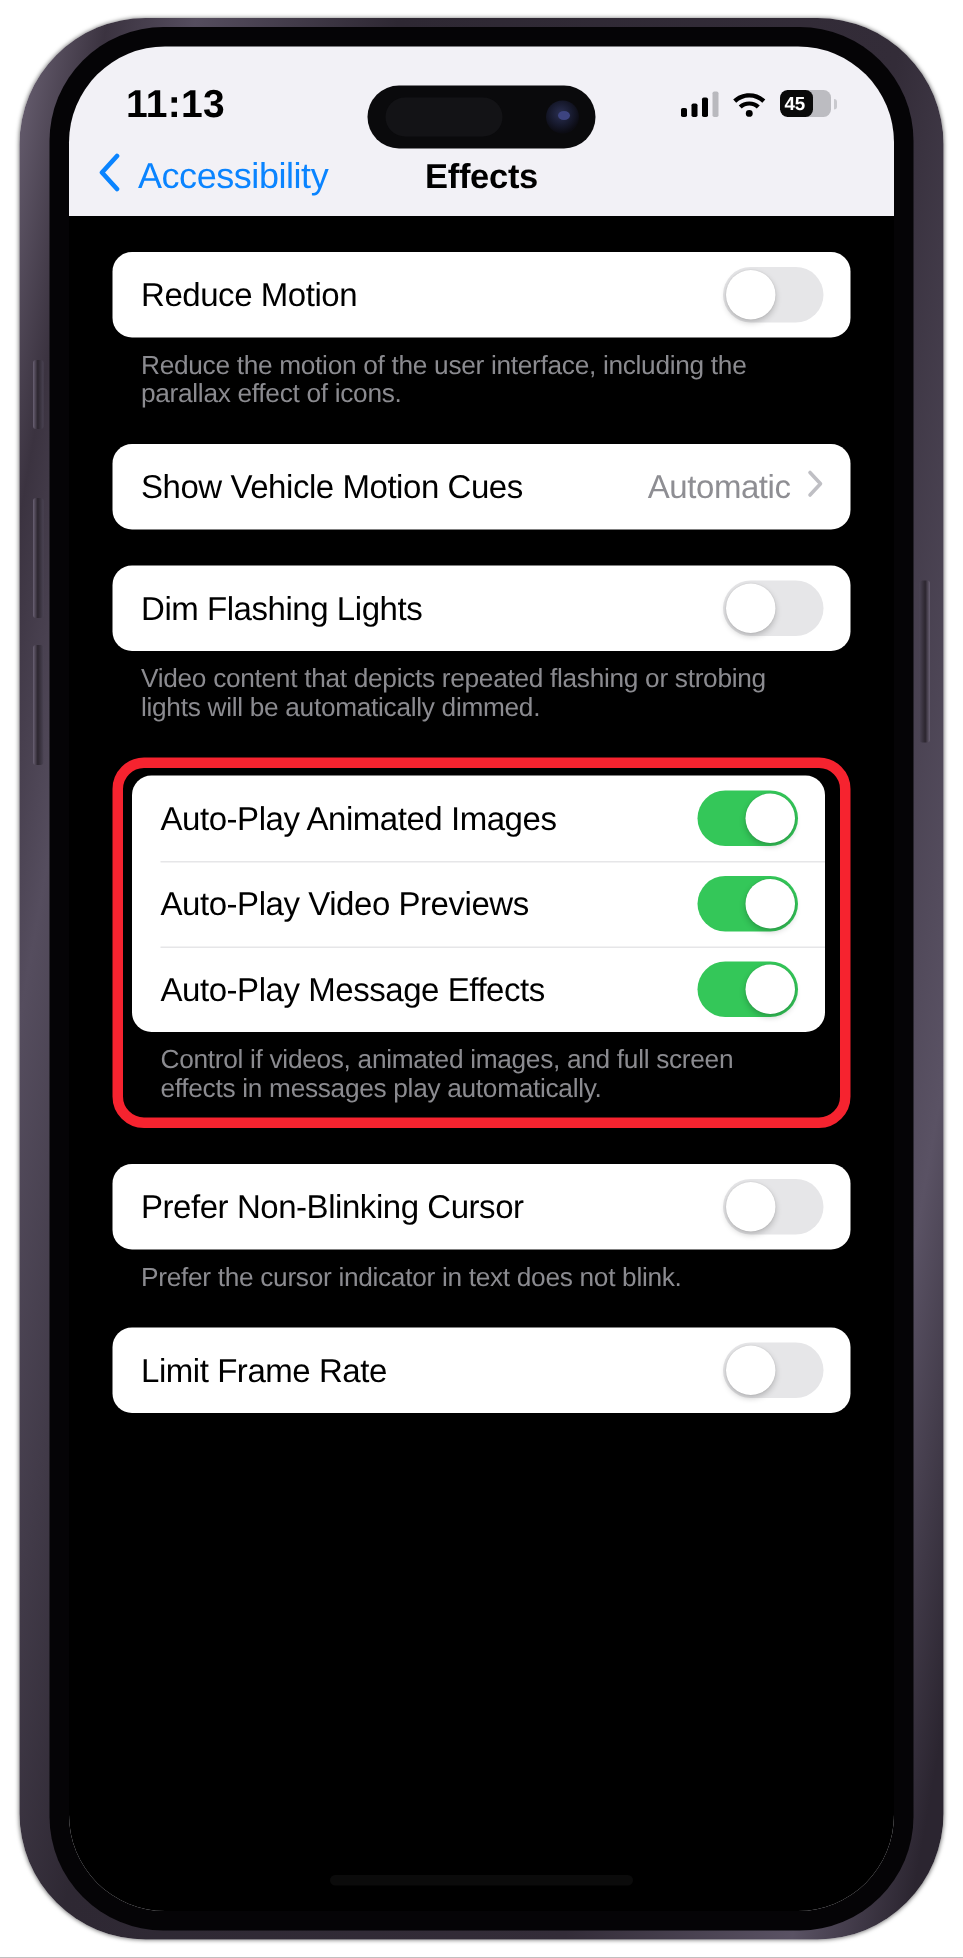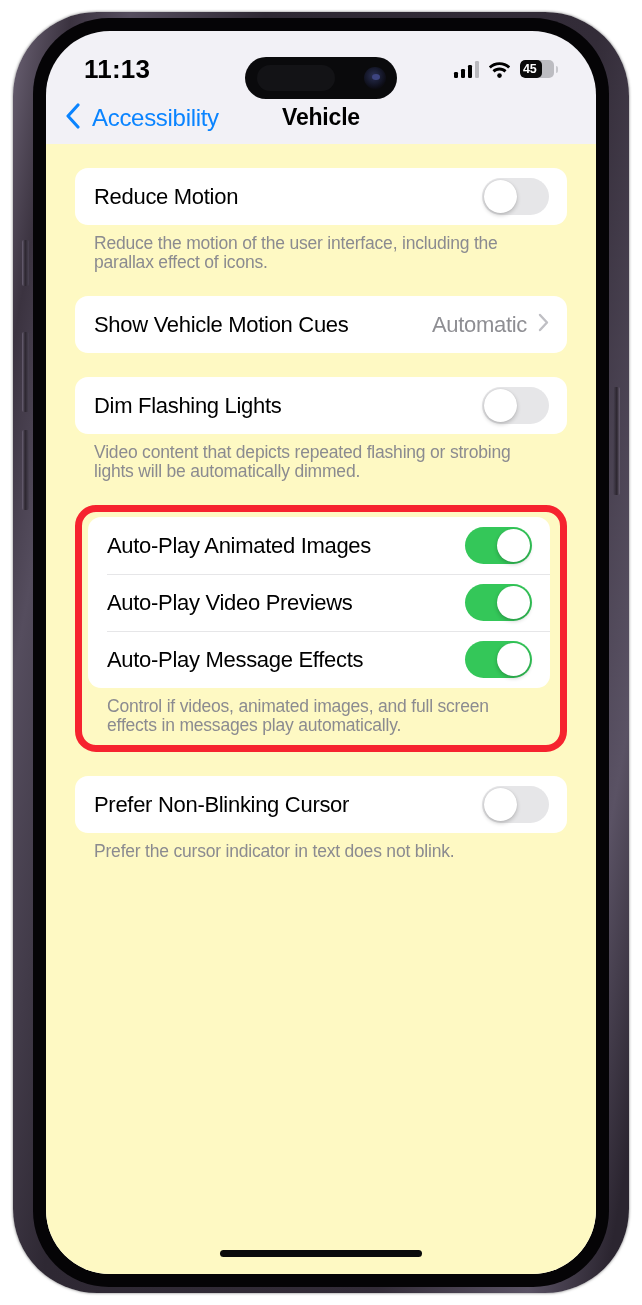--- a/index.html
+++ b/index.html
@@ -126,21 +126,21 @@
   #nav-title {
     position: absolute; left: 0; width: 100%;
     text-align: center; font-size: 23px; font-weight: bold;
     color: #000; letter-spacing: -.2px; pointer-events: none;
   }
 
   
   #settings-scroll {
     position: absolute; left: 0; top: 113px;
     width: 100%; bottom: 0;
-    background: #fef9c3;
+    background: #000000;
     padding: 0 29px;
   }
   .group {
     background: #ffffff;
     border-radius: 13px;
     overflow: hidden;
   }
   .group.spaced-top { margin-top: 24px; }
   .row {
     position: relative;
@@ -255,21 +255,21 @@
 
     <div id="nav-bar">
       <div id="back-button">
         <span id="back-chevron-icon">
           <svg width="15" height="26" viewBox="0 0 15 26">
             <path d="M13 2 L3 13 L13 24" stroke="#0a84ff" stroke-width="3.1" fill="none" stroke-linecap="round" stroke-linejoin="round"></path>
           </svg>
         </span>
         <span id="back-label">Accessibility</span>
       </div>
-      <div id="nav-title">Vehicle</div>
+      <div id="nav-title">Effects</div>
     </div>
 
     <div id="settings-scroll">
 
       <div class="group spaced-top">
         <div class="row">
           <span class="row-label">Reduce Motion</span>
           <div class="row-right">
             <div class="toggle off">
                 <div class="knob"></div>
@@ -340,18 +340,28 @@
           <span class="row-label">Prefer Non-Blinking Cursor</span>
           <div class="row-right">
             <div class="toggle off">
                 <div class="knob"></div>
               </div>
           </div>
         </div>
       </div>
       <div class="footnote">Prefer the cursor indicator in text does not blink.</div>
 
+      <div class="group spaced-top">
+        <div class="row">
+          <span class="row-label">Limit Frame Rate</span>
+          <div class="row-right">
+            <div class="toggle off">
+                <div class="knob"></div>
+              </div>
+          </div>
+        </div>
+      </div>
 
     </div>
 
     <div id="home-indicator"></div>
   </div>
 </div>
 
 </body></html>

